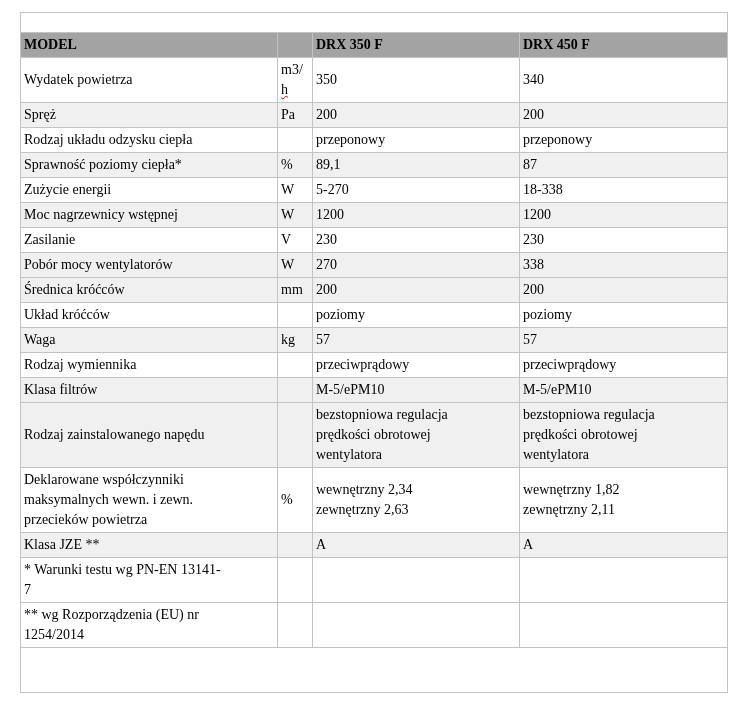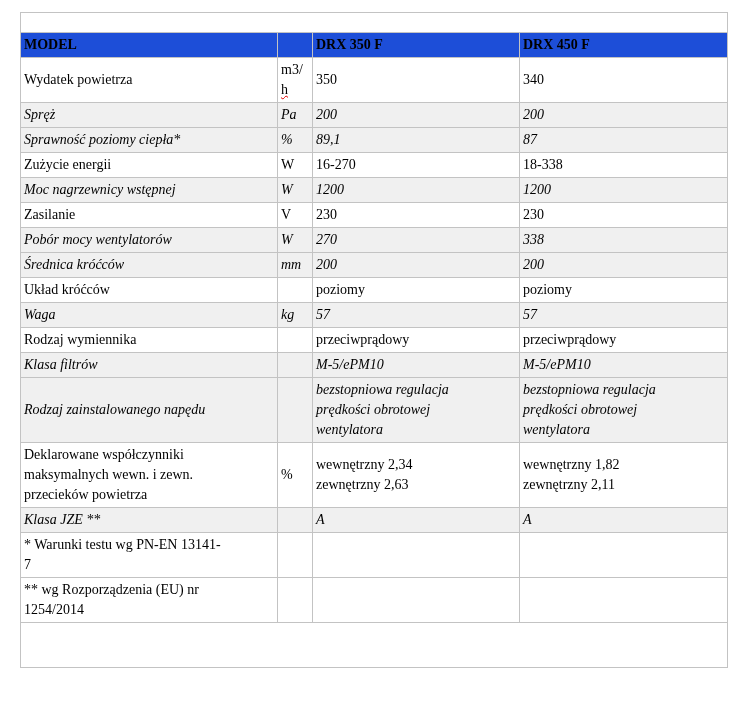--- a/index.html
+++ b/index.html
@@ -22,22 +22,22 @@
     margin: 12px 0 0 20px;
   }
   table.spec td {
     border: 1px solid #c3c3c3;
     padding: 2px 3px;
     line-height: 20px;
     vertical-align: middle;
     overflow: hidden;
     word-wrap: break-word;
   }
-  tr.shaded td { background: #f0f0f0; font-style: italic; }
-  tr.head td   { background: #1d4ed8; font-weight: bold; }
+  tr.shaded td { background: #f0f0f0; }
+  tr.head td   { background: #a3a3a3; font-weight: bold; }
   tr.toprow td    { height: 17px; padding: 1px; background: #ffffff; }
   tr.bottomrow td { height: 40px; background: #ffffff; }
   .squiggle {
     text-decoration-line: underline;
     text-decoration-style: wavy;
     text-decoration-color: #e00000;
     text-decoration-thickness: 1px;
   }
 </style>
 </head>
@@ -65,30 +65,36 @@
         <td>m3/<br><span class="squiggle">h</span></td>
         <td>350</td>
         <td>340</td>
       </tr>
       <tr class="shaded">
         <td>Spręż</td>
         <td>Pa</td>
         <td>200</td>
         <td>200</td>
       </tr>
+      <tr>
+        <td>Rodzaj układu odzysku ciepła</td>
+        <td></td>
+        <td>przeponowy</td>
+        <td>przeponowy</td>
+      </tr>
       <tr class="shaded">
         <td>Sprawność poziomy ciepła*</td>
         <td>%</td>
         <td>89,1</td>
         <td>87</td>
       </tr>
       <tr>
         <td>Zużycie energii</td>
         <td>W</td>
-        <td>16-270</td>
+        <td>5-270</td>
         <td>18-338</td>
       </tr>
       <tr class="shaded">
         <td>Moc nagrzewnicy wstępnej</td>
         <td>W</td>
         <td>1200</td>
         <td>1200</td>
       </tr>
       <tr>
         <td>Zasilanie</td>

